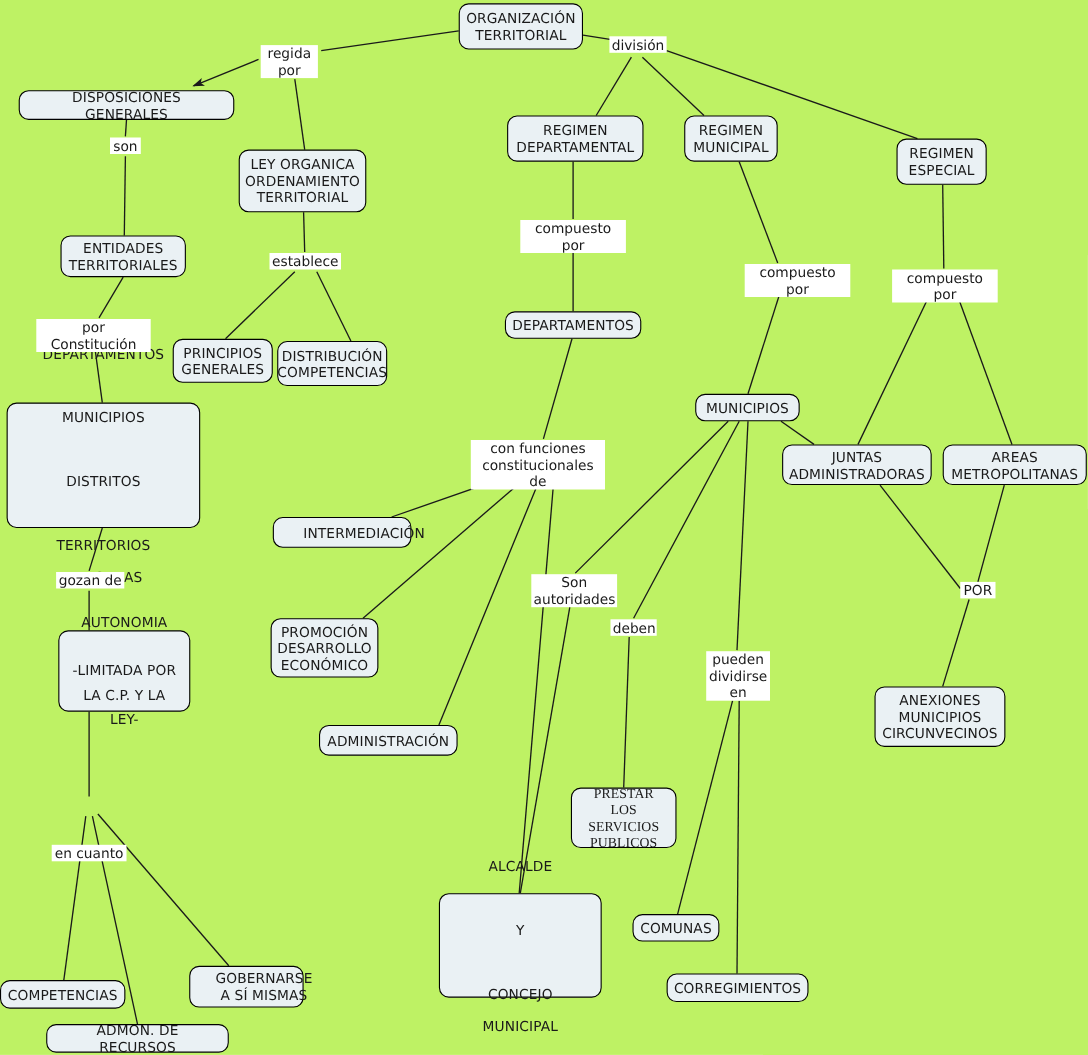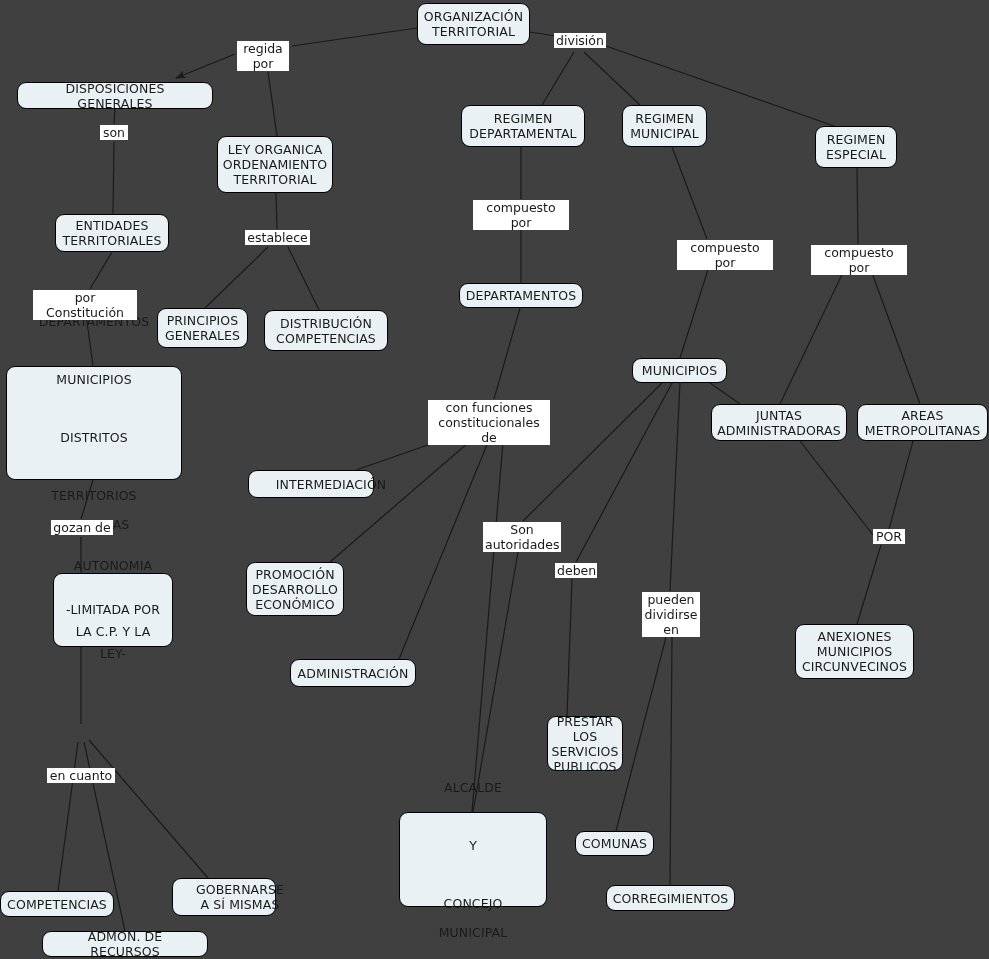--- a/index.html
+++ b/index.html
@@ -8,21 +8,21 @@
     padding: 0;
     background: #ffffff;
   }
   body {
     font-family: "DejaVu Sans", "Liberation Sans", sans-serif;
   }
   #canvas {
     position: relative;
     width: 989px;
     height: 959px;
-    background: #404040;
+    background: #bef264;
     overflow: hidden;
   }
   #edges {
     position: absolute;
     left: 0;
     top: 0;
     width: 989px;
     height: 959px;
     pointer-events: none;
   }
@@ -129,21 +129,21 @@
       <div class="node" style="left: 461px; top: 105px; width: 124px; height: 42px;">REGIMEN
 DEPARTAMENTAL</div>
       <div class="node" style="left: 622px; top: 105px; width: 85px; height: 42px;">REGIMEN
 MUNICIPAL</div>
       <div class="node" style="left: 815px; top: 126px; width: 82px; height: 42px;">REGIMEN
 ESPECIAL</div>
       <div class="node" style="left: 55px; top: 214px; width: 114px; height: 38px;">ENTIDADES
 TERRITORIALES</div>
       <div class="node" style="left: 157px; top: 308px; width: 91px; height: 40px;">PRINCIPIOS
 GENERALES</div>
-      <div class="node" style="left: 264px; top: 310px; width: 124px; height: 41px;">DISTRIBUCIÓN
+      <div class="node" style="left: 252px; top: 310px; width: 100px; height: 41px;">DISTRIBUCIÓN
 COMPETENCIAS</div>
       <div class="node" style="left: 459px; top: 283px; width: 124px; height: 25px;">DEPARTAMENTOS</div>
       <div class="node spaced" style="left: 6px; top: 366px; width: 176px; height: 114px;">DEPARTAMENTOS
 
 MUNICIPIOS
 
 DISTRITOS
 
 TERRITORIOS INDIGENAS</div>
       <div class="node" style="left: 632px; top: 358px; width: 95px; height: 25px;">MUNICIPIOS</div>
@@ -156,21 +156,21 @@
 
 -LIMITADA POR
 LA C.P. Y LA LEY-</div>
       <div class="node" style="left: 246px; top: 562px; width: 98px; height: 54px;">PROMOCIÓN
 DESARROLLO
 ECONÓMICO</div>
       <div class="node" style="left: 795px; top: 624px; width: 119px; height: 55px;">ANEXIONES
 MUNICIPIOS
 CIRCUNVECINOS</div>
       <div class="node" style="left: 290px; top: 659px; width: 126px; height: 28px; text-align: right;">ADMINISTRACIÓN</div>
-      <div class="node" style="left: 547px; top: 716px; width: 76px; height: 55px;">PRESTAR LOS
+      <div class="node" style="left: 519px; top: 716px; width: 96px; height: 55px; font-family: Liberation Serif, serif;">PRESTAR LOS
 SERVICIOS
 PUBLICOS</div>
       <div class="node spaced" style="left: 399px; top: 812px; width: 148px; height: 95px;">ALCALDE
 
 Y
 
 CONCEJO MUNICIPAL</div>
       <div class="node" style="left: 575px; top: 831px; width: 79px; height: 25px;">COMUNAS</div>
       <div class="node" style="left: 606px; top: 885px; width: 129px; height: 26px;">CORREGIMIENTOS</div>
       <div class="node" style="left: 0px; top: 891px; width: 114px; height: 26px;">COMPETENCIAS</div>

